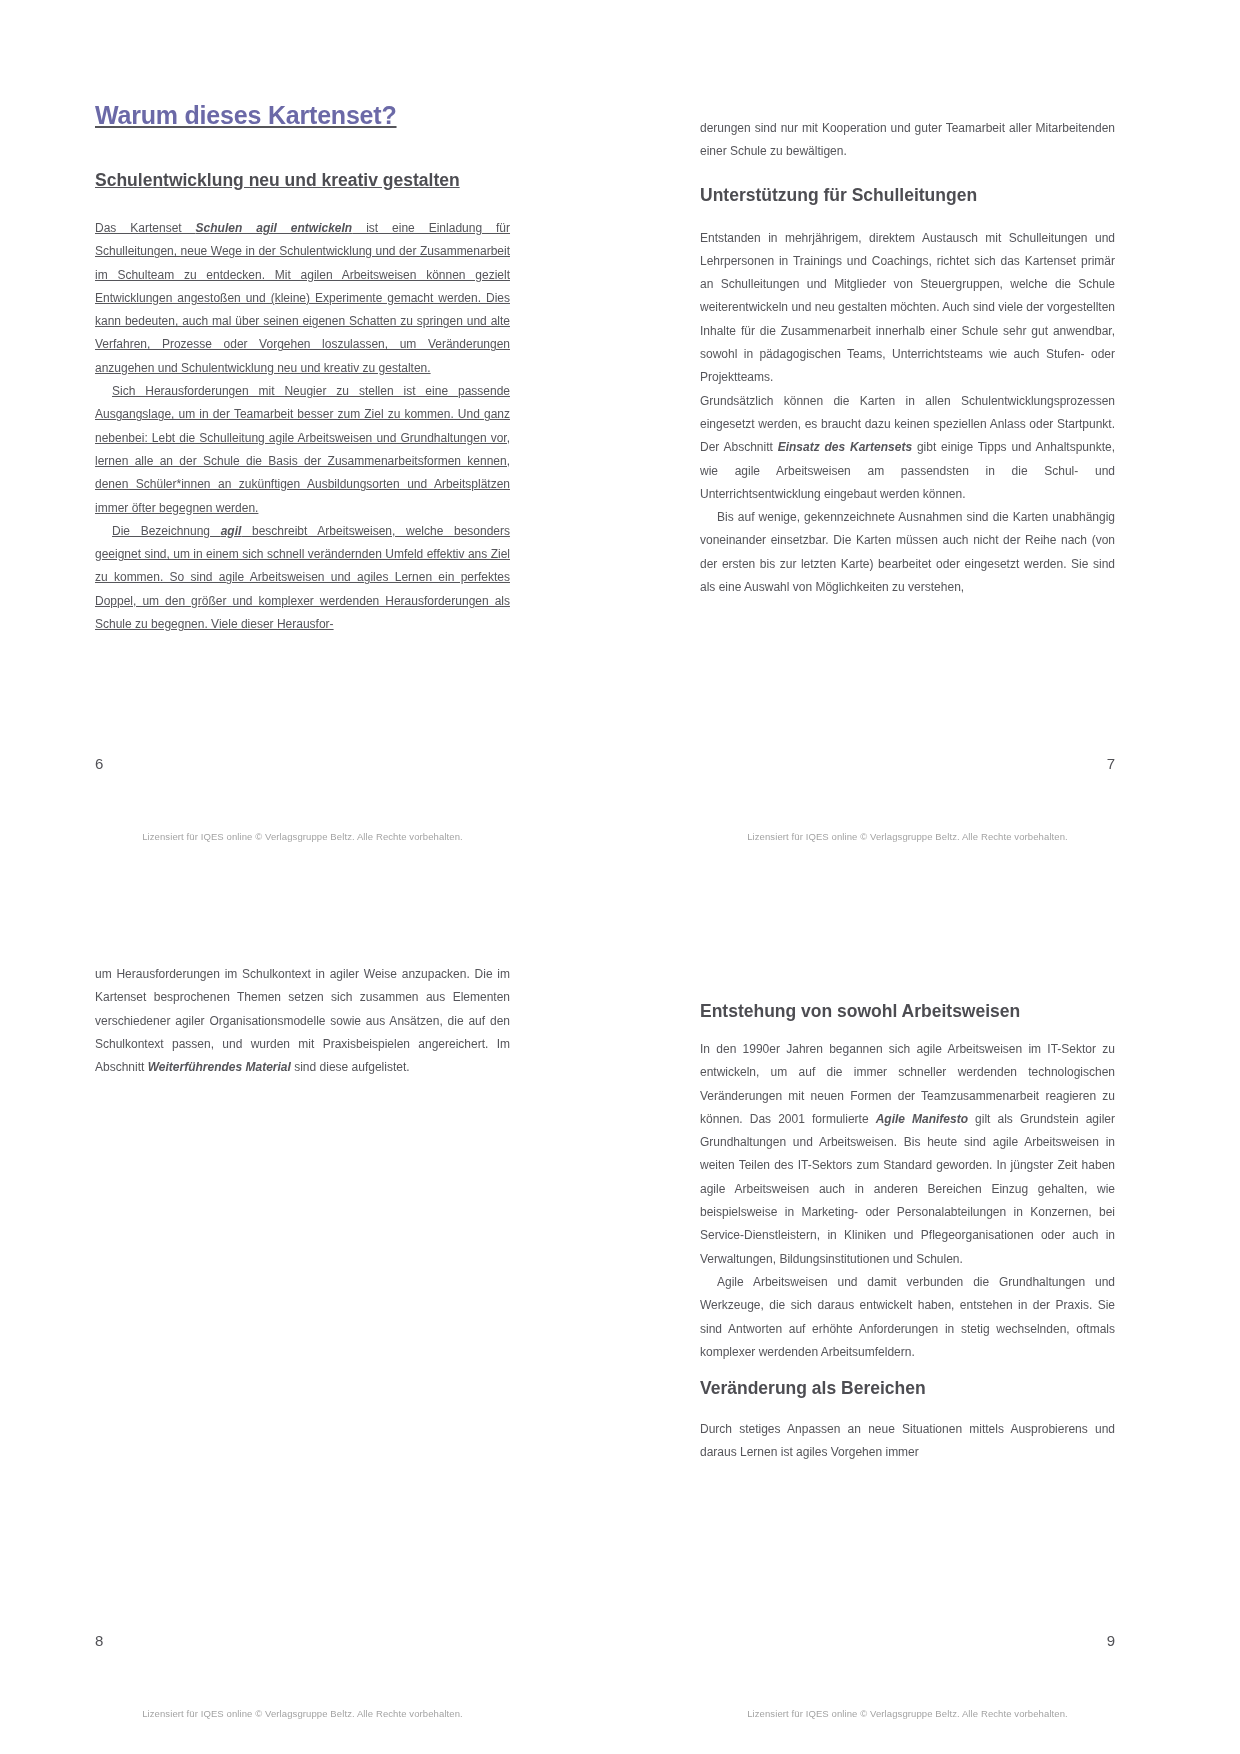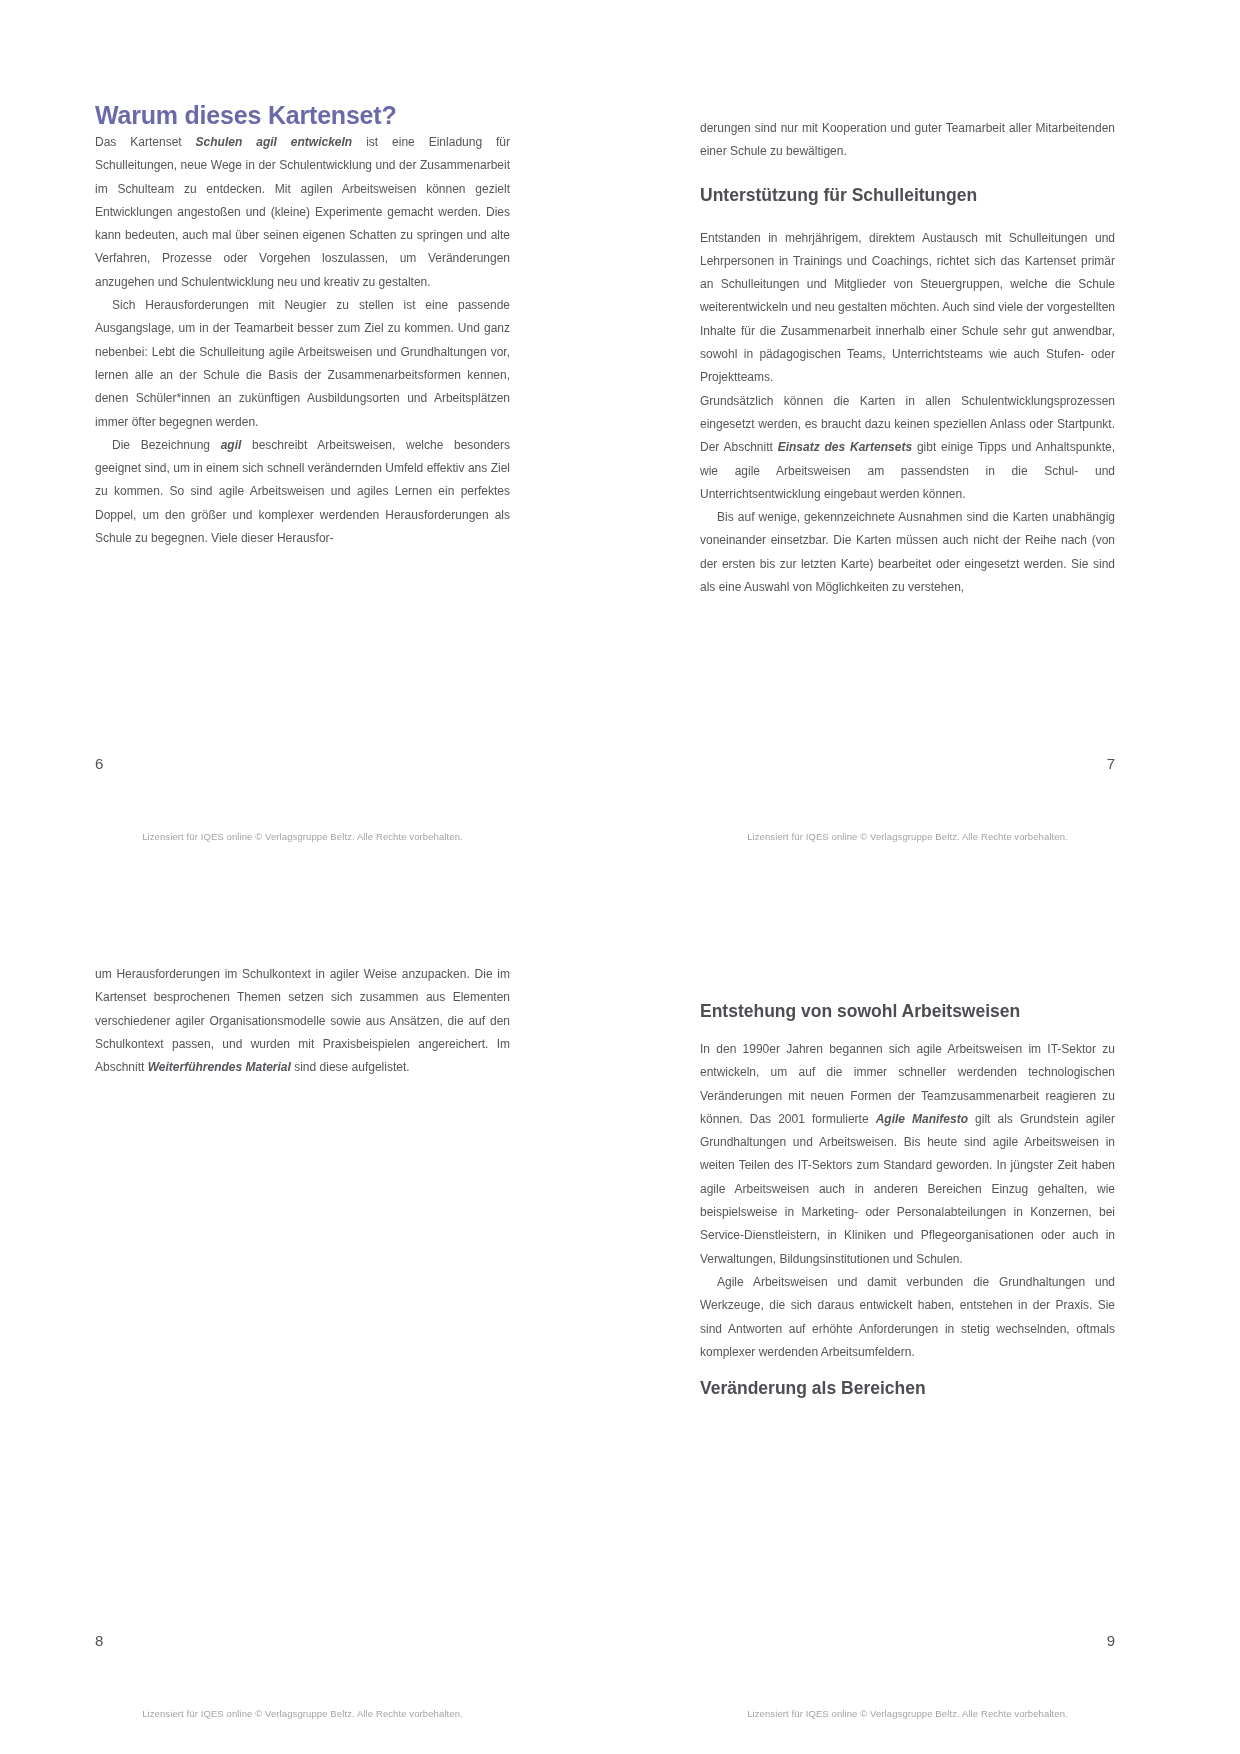--- a/index.html
+++ b/index.html
@@ -56,22 +56,23 @@
     color:#a3a3a3;
     line-height:12px;
     letter-spacing:0.1px;
   }
 </style>
 </head>
 <body>
 
 <div id="canvas">
 
-  <div class="col" style="left:95px;top:99px;">
+  <div class="col" style="left:95px;top:99px;text-decoration:underline;">
     <h1 class="h1">Warum dieses Kartenset?</h1>
+    <h2 class="h2 p6">Schulentwicklung neu und kreativ gestalten</h2>
     <p class="bp"><span>Das Kartenset </span><span class="em">Schulen agil entwickeln</span><span> ist eine Einladung für Schulleitungen, neue Wege in der Schulentwicklung und der Zusammenarbeit im Schulteam zu entdecken. Mit agilen Arbeitsweisen können gezielt Entwicklungen angestoßen und (kleine) Experimente gemacht werden. Dies kann bedeuten, auch mal über seinen eigenen Schatten zu springen und alte Verfahren, Prozesse oder Vorgehen loszulassen, um Veränderungen anzugehen und Schulentwicklung neu und kreativ zu gestalten.</span></p>
     <p class="bp indent"><span>Sich Herausforderungen mit Neugier zu stellen ist eine passende Ausgangslage, um in der Teamarbeit besser zum Ziel zu kommen. Und ganz nebenbei: Lebt die Schulleitung agile Arbeitsweisen und Grundhaltungen vor, lernen alle an der Schule die Basis der Zusammenarbeitsformen kennen, denen Schüler*innen an zukünftigen Ausbildungsorten und Arbeitsplätzen immer öfter begegnen werden.</span></p>
     <p class="bp indent"><span>Die Bezeichnung </span><span class="em">agil</span><span> beschreibt Arbeitsweisen, welche besonders geeignet sind, um in einem sich schnell verändernden Umfeld effektiv ans Ziel zu kommen. So sind agile Arbeitsweisen und agiles Lernen ein perfektes Doppel, um den größer und komplexer werdenden Herausforderungen als Schule zu begegnen. Viele dieser Herausfor-</span></p>
   </div>
   <div class="pagenum" style="left:95px;top:755px;">6</div>
   <div class="license" style="left:95px;top:831px;">Lizensiert für IQES online © Verlagsgruppe Beltz. Alle Rechte vorbehalten.</div>
 
   <div class="col" style="left:700px;top:117px;">
     <p class="bp"><span>derungen sind nur mit Kooperation und guter Teamarbeit aller Mitarbeitenden einer Schule zu bewältigen.</span></p>
     <h2 class="h2">Unterstützung für Schulleitungen</h2>
@@ -86,17 +87,18 @@
     <p class="bp"><span>um Herausforderungen im Schulkontext in agiler Weise anzupacken. Die im Kartenset besprochenen Themen setzen sich zusammen aus Elementen verschiedener agiler Organisationsmodelle sowie aus Ansätzen, die auf den Schulkontext passen, und wurden mit Praxisbeispielen angereichert. Im Abschnitt </span><span class="em">Weiterführendes Material</span><span> sind diese aufgelistet.</span></p>
   </div>
   <div class="pagenum" style="left:95px;top:1632px;">8</div>
   <div class="license" style="left:95px;top:1708px;">Lizensiert für IQES online © Verlagsgruppe Beltz. Alle Rechte vorbehalten.</div>
 
   <div class="col" style="left:700px;top:956px;">
     <h2 class="h2 p9a">Entstehung von sowohl Arbeitsweisen</h2>
     <p class="bp"><span>In den 1990er Jahren begannen sich agile Arbeitsweisen im IT-Sektor zu entwickeln, um auf die immer schneller werdenden technologischen Veränderungen mit neuen Formen der Teamzusammenarbeit reagieren zu können. Das 2001 formulierte </span><span class="em">Agile Manifesto</span><span> gilt als Grundstein agiler Grundhaltungen und Arbeitsweisen. Bis heute sind agile Arbeitsweisen in weiten Teilen des IT-Sektors zum Standard geworden. In jüngster Zeit haben agile Arbeitsweisen auch in anderen Bereichen Einzug gehalten, wie beispielsweise in Marketing- oder Personalabteilungen in Konzernen, bei Service-Dienstleistern, in Kliniken und Pflegeorganisationen oder auch in Verwaltungen, Bildungsinstitutionen und Schulen.</span></p>
     <p class="bp indent"><span>Agile Arbeitsweisen und damit verbunden die Grundhaltungen und Werkzeuge, die sich daraus entwickelt haben, entstehen in der Praxis. Sie sind Antworten auf erhöhte Anforderungen in stetig wechselnden, oftmals komplexer werdenden Arbeitsumfeldern.</span></p>
     <h2 class="h2 p9b">Veränderung als Bereichen</h2>
+    <p class="bp"><span>Durch stetiges Anpassen an neue Situationen mittels Ausprobierens und daraus Lernen ist agiles Vorgehen immer</span></p>
   </div>
   <div class="pagenum right" style="left:700px;top:1632px;">9</div>
   <div class="license" style="left:700px;top:1708px;">Lizensiert für IQES online © Verlagsgruppe Beltz. Alle Rechte vorbehalten.</div>
 
 </div>
 
 </body></html>

